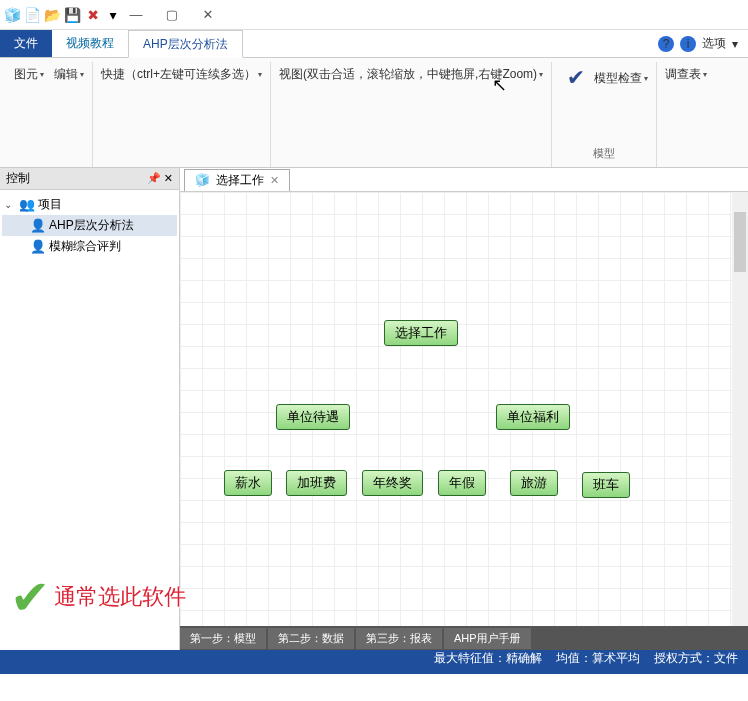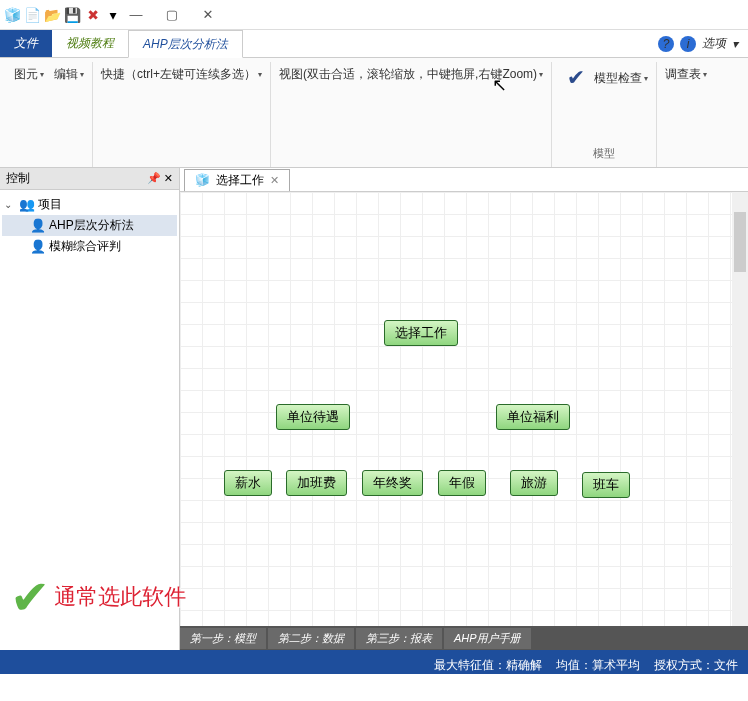--- a/index.html
+++ b/index.html
@@ -7,22 +7,22 @@
 
 
 .titlebar { height: 30px; background: #fff; display: flex; align-items: center; padding: 0 4px; border-bottom: 1px solid #ddd; }
 .titlebar .qat { display: flex; gap: 2px; align-items: center; }
 .titlebar .qat span { width: 18px; height: 18px; display: flex; align-items: center; justify-content: center; font-size: 14px; cursor: pointer; }
 .titlebar .title { flex: 1; text-align: center; font-size: 12px; color: #333; }
 .titlebar .wincontrols { display: flex; gap: 8px; }
 .titlebar .wincontrols span { width: 28px; height: 20px; display: flex; align-items: center; justify-content: center; font-size: 13px; color: #555; cursor: pointer; }
 
 
-.tabstrip { height: 28px; display: flex; align-items: stretch; background: #fff; border-bottom: 1px solid #ccc; font-style: italic; }
-.tab { padding: 0 14px; font-size: 12px; display: flex; align-items: center; cursor: pointer; color: #4d7c0f; }
+.tabstrip { height: 28px; display: flex; align-items: stretch; background: #fff; border-bottom: 1px solid #ccc; }
+.tab { padding: 0 14px; font-size: 12px; display: flex; align-items: center; cursor: pointer; color: #0369a1; }
 .tab.file { background: #1e4e9c; color: #fff; }
 .tab.active { border: 1px solid #ccc; border-bottom: 1px solid #fff; margin-bottom: -1px; background: #fff; color: #1e4e9c; }
 .tabstrip .spacer { flex: 1; }
 .tabstrip .right { display: flex; align-items: center; gap: 6px; padding-right: 10px; }
 .tabstrip .right span { font-size: 12px; color: #333; cursor: pointer; }
 .helpicon { width: 16px; height: 16px; border-radius: 50%; background: #2b6cd4; color: #fff; font-size: 11px; display: inline-flex; align-items: center; justify-content: center; }
 
 
 .ribbon { height: 110px; background: #fafafa; border-bottom: 1px solid #ccc; display: flex; padding: 4px 0 0 6px; }
 .rgroup { border-right: 1px solid #ddd; padding: 4px 8px; display: flex; flex-direction: column; justify-content: space-between; }
@@ -57,24 +57,24 @@
 .vscroll .thumb { position: absolute; top: 20px; left: 2px; right: 2px; height: 60px; background: #ccc; }
 
 
 .node { position: absolute; border: 1px solid #2a6b2a; border-radius: 3px; padding: 3px 10px; font-size: 13px; text-align: center;
   background: linear-gradient(#d4f5c4, #8fd67f); }
 svg.edges { position: absolute; inset: 0; pointer-events: none; }
 svg.edges line { stroke: #333; stroke-width: 1.2; }
 
 
 .stepsbar { position: absolute; left: 0; right: 0; bottom: 0; height: 24px; background: #555; display: flex; align-items: center; }
-.stepsbar .step { background: #6a6a6a; color: #fff; font-size: 11px; padding: 3px 10px; margin-right: 2px; cursor: pointer; font-style: italic; }
-
-
-.statusbar { height: 24px; background: #1e4e9c; color: #fff; font-size: 12px; display: flex; align-items: flex-end; justify-content: flex-end; padding: 0 10px; gap: 14px; }
+.stepsbar .step { background: #6a6a6a; color: #fff; font-size: 11px; padding: 3px 10px; margin-right: 2px; cursor: pointer; }
+
+
+.statusbar { height: 24px; background: #1e4e9c; color: #fff; font-size: 12px; display: flex; align-items: flex-start; justify-content: flex-end; padding: 0 10px; gap: 14px; }
 
 
 .annot { position: absolute; left: 10px; bottom: 76px; display: flex; align-items: center; gap: 4px; pointer-events: none; }
 .annot .bigcheck { font-size: 48px; color: #5fb548; }
 .annot .txt { font-size: 22px; color: #d23; text-shadow: 1px 1px 0 #fff; }
 
 .cursor { position: absolute; left: 492px; top: 74px; font-size: 18px; color: #000; pointer-events: none; }
 </style>
 </head>
 <body>

